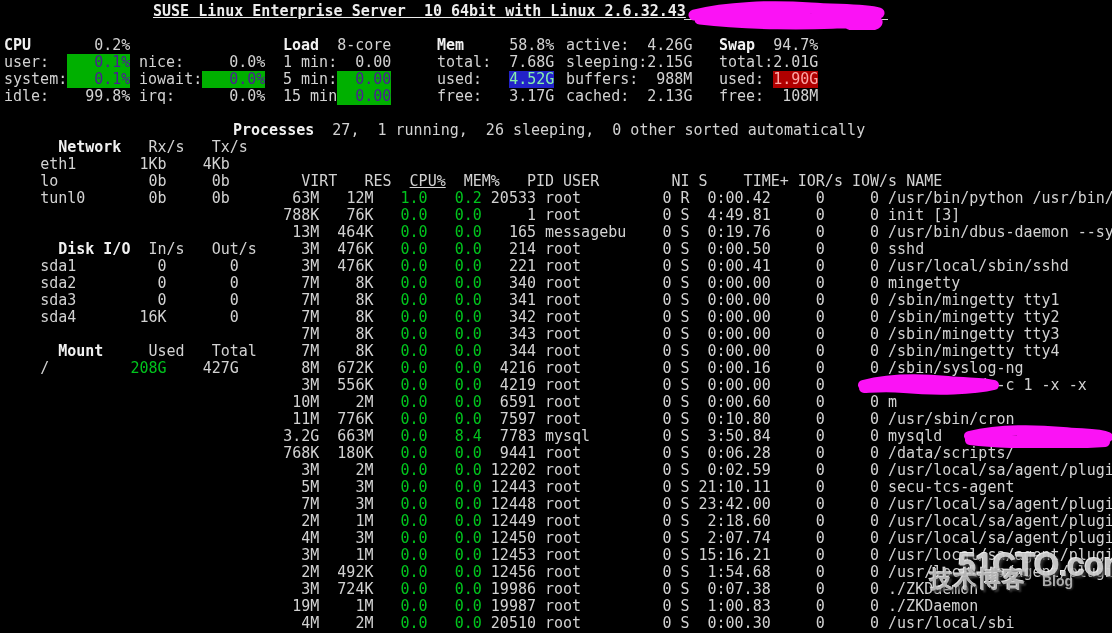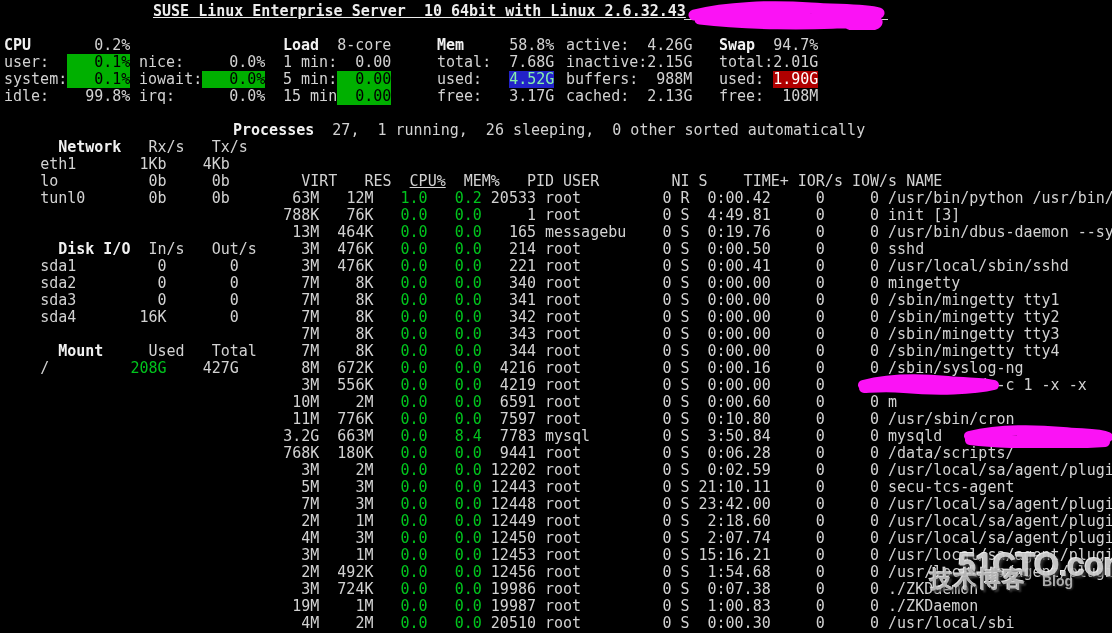--- a/index.html
+++ b/index.html
@@ -9,23 +9,23 @@
   }
   .blk{position:absolute;}
   .ln{height:17px;line-height:17px;white-space:pre;}
   .f{display:inline-block;white-space:pre;vertical-align:top;overflow:visible;}
   .r{text-align:right;}
   .w1{width:1ch}.w4{width:4ch}.w5{width:5ch}.w6{width:6ch}.w7{width:7ch}
   .w8{width:8ch}.w9{width:9ch}.w10{width:10ch}
   .title{font-weight:bold;color:#f1f1f1;}
   .u{text-decoration:underline;}
   .green{color:#00c41d;}
-  .bg-green{background:#00b000;color:#000000;}
+  .bg-green{background:#00b000;color:#4c1d95;}
   .bg-blue{background:#2222c8;color:#86efac;}
-  .bg-red{background:#b00000;color:#ffffff;}
+  .bg-red{background:#b00000;color:#fca5a5;}
   .title-text{font-weight:bold;color:#ececec;text-decoration:underline;}
   .scribble{position:absolute;pointer-events:none;}
   .underline-ext{position:absolute;height:1px;background:#d2d2d2;}
   .watermark{position:absolute;left:930px;top:556px;width:182px;height:77px;
     font-family:"Liberation Sans",sans-serif;opacity:0.95;}
   .wm-brand{font-size:33px;font-weight:bold;letter-spacing:-1px;color:#cfcfcf;
     text-shadow:-1px -1px 0 #f2f2f2,2px 2px 3px #3a3a3a;white-space:nowrap;margin-left:28px;}
   .wm-row{display:flex;align-items:flex-start;margin-top:-2px;text-align:center;}
   .wm-caption{font-size:23px;font-weight:bold;color:#bdbdbd;letter-spacing:1px;
     text-shadow:-1px -1px 0 #eaeaea,2px 2px 2px #3a3a3a;white-space:nowrap;}
@@ -62,21 +62,21 @@
   </div>
 
   <div class="blk" style="left:437px;top:37px">
     <div class="ln"><span class="f w8 title">Mem</span><span class="f w5 r">58.8%</span></div>
     <div class="ln"><span class="f w8">total:</span><span class="f w5 r">7.68G</span></div>
     <div class="ln"><span class="f w8">used:</span><span class="f w5 r bg-blue">4.52G</span></div>
     <div class="ln"><span class="f w8">free:</span><span class="f w5 r">3.17G</span></div>
   </div>
   <div class="blk" style="left:566px;top:37px">
     <div class="ln"><span class="f w9">active:</span><span class="f w5 r">4.26G</span></div>
-    <div class="ln"><span class="f w9">inactive:</span><span class="f w5 r">2.15G</span></div>
+    <div class="ln"><span class="f w9">sleeping:</span><span class="f w5 r">2.15G</span></div>
     <div class="ln"><span class="f w9">buffers:</span><span class="f w5 r">988M</span></div>
     <div class="ln"><span class="f w9">cached:</span><span class="f w5 r">2.13G</span></div>
   </div>
 
   <div class="blk" style="left:719px;top:37px">
     <div class="ln"><span class="f w6 title">Swap</span><span class="f w5 r">94.7%</span></div>
     <div class="ln"><span class="f w6">total:</span><span class="f w5 r">2.01G</span></div>
     <div class="ln"><span class="f w6">used:</span><span class="f w5 r bg-red">1.90G</span></div>
     <div class="ln"><span class="f w6">free:</span><span class="f w5 r">108M</span></div>
   </div>

